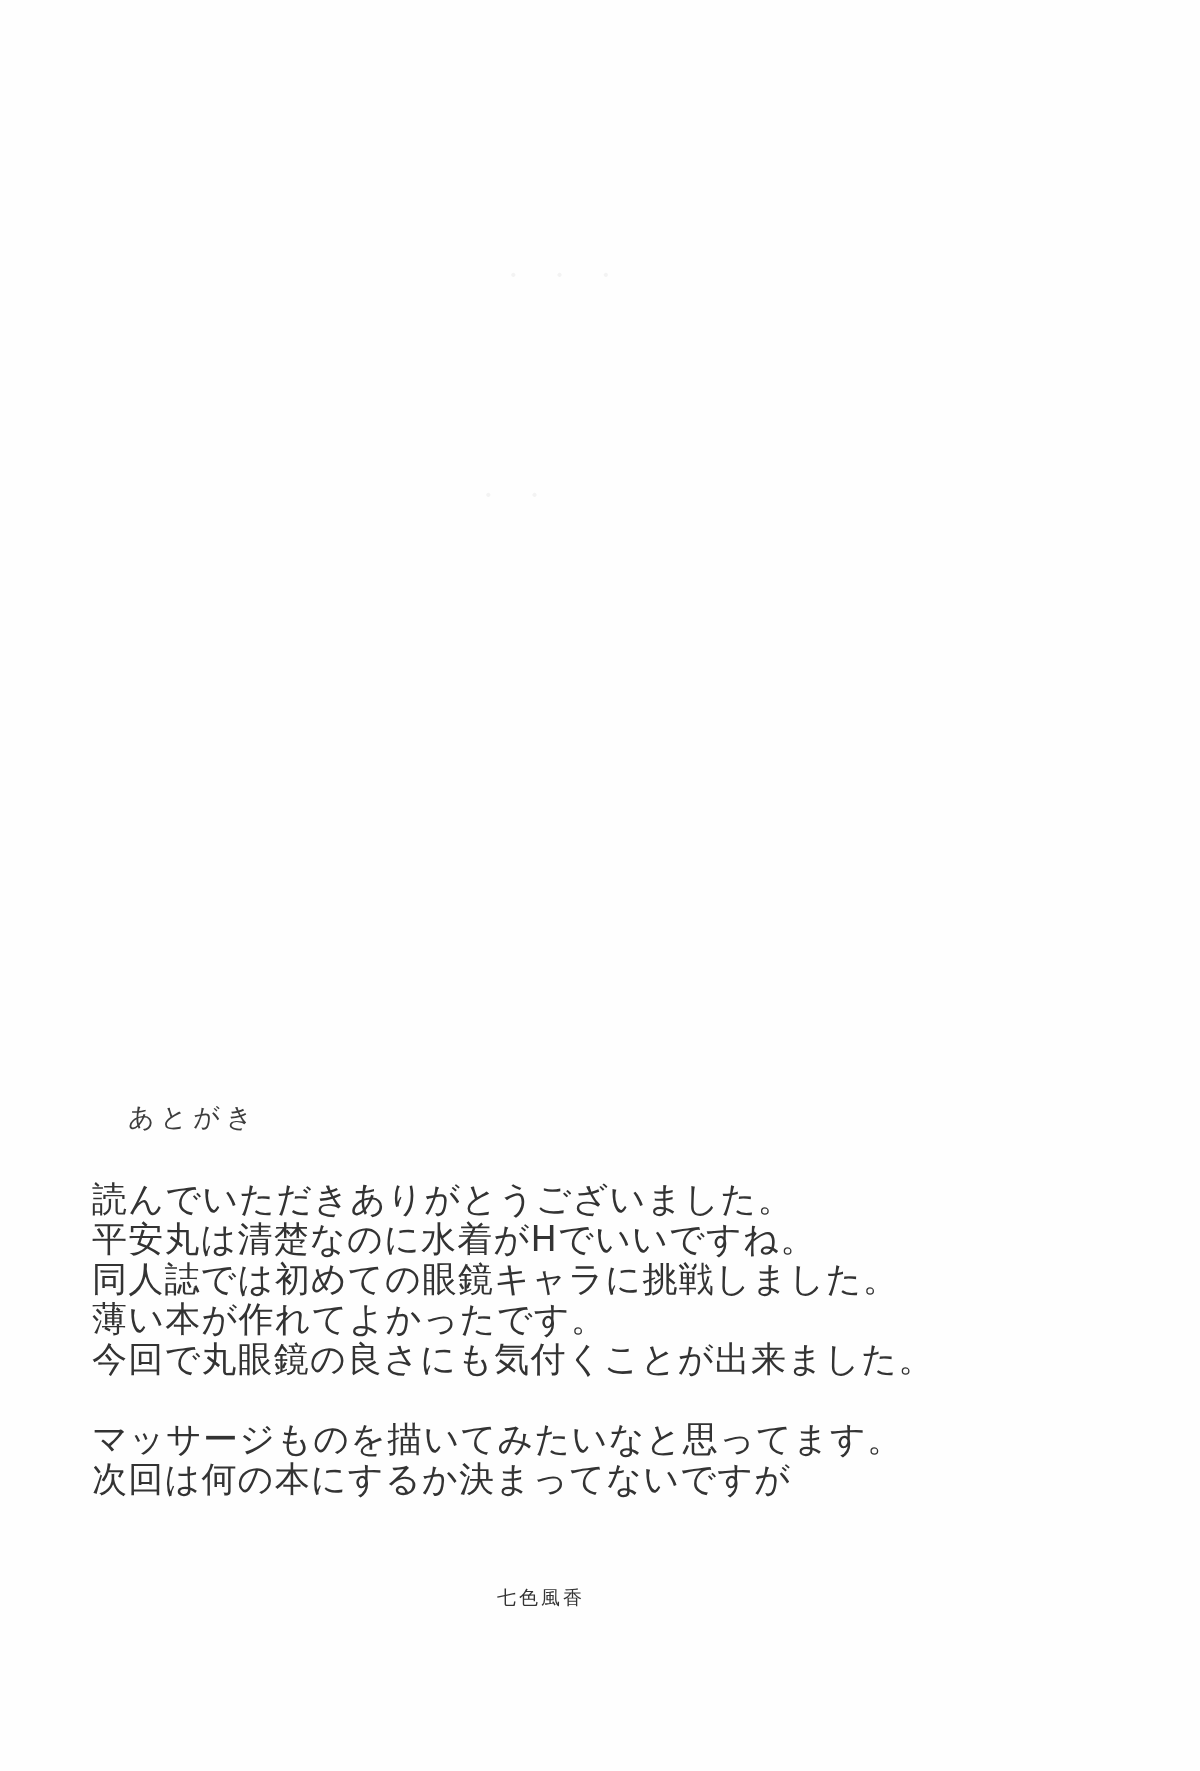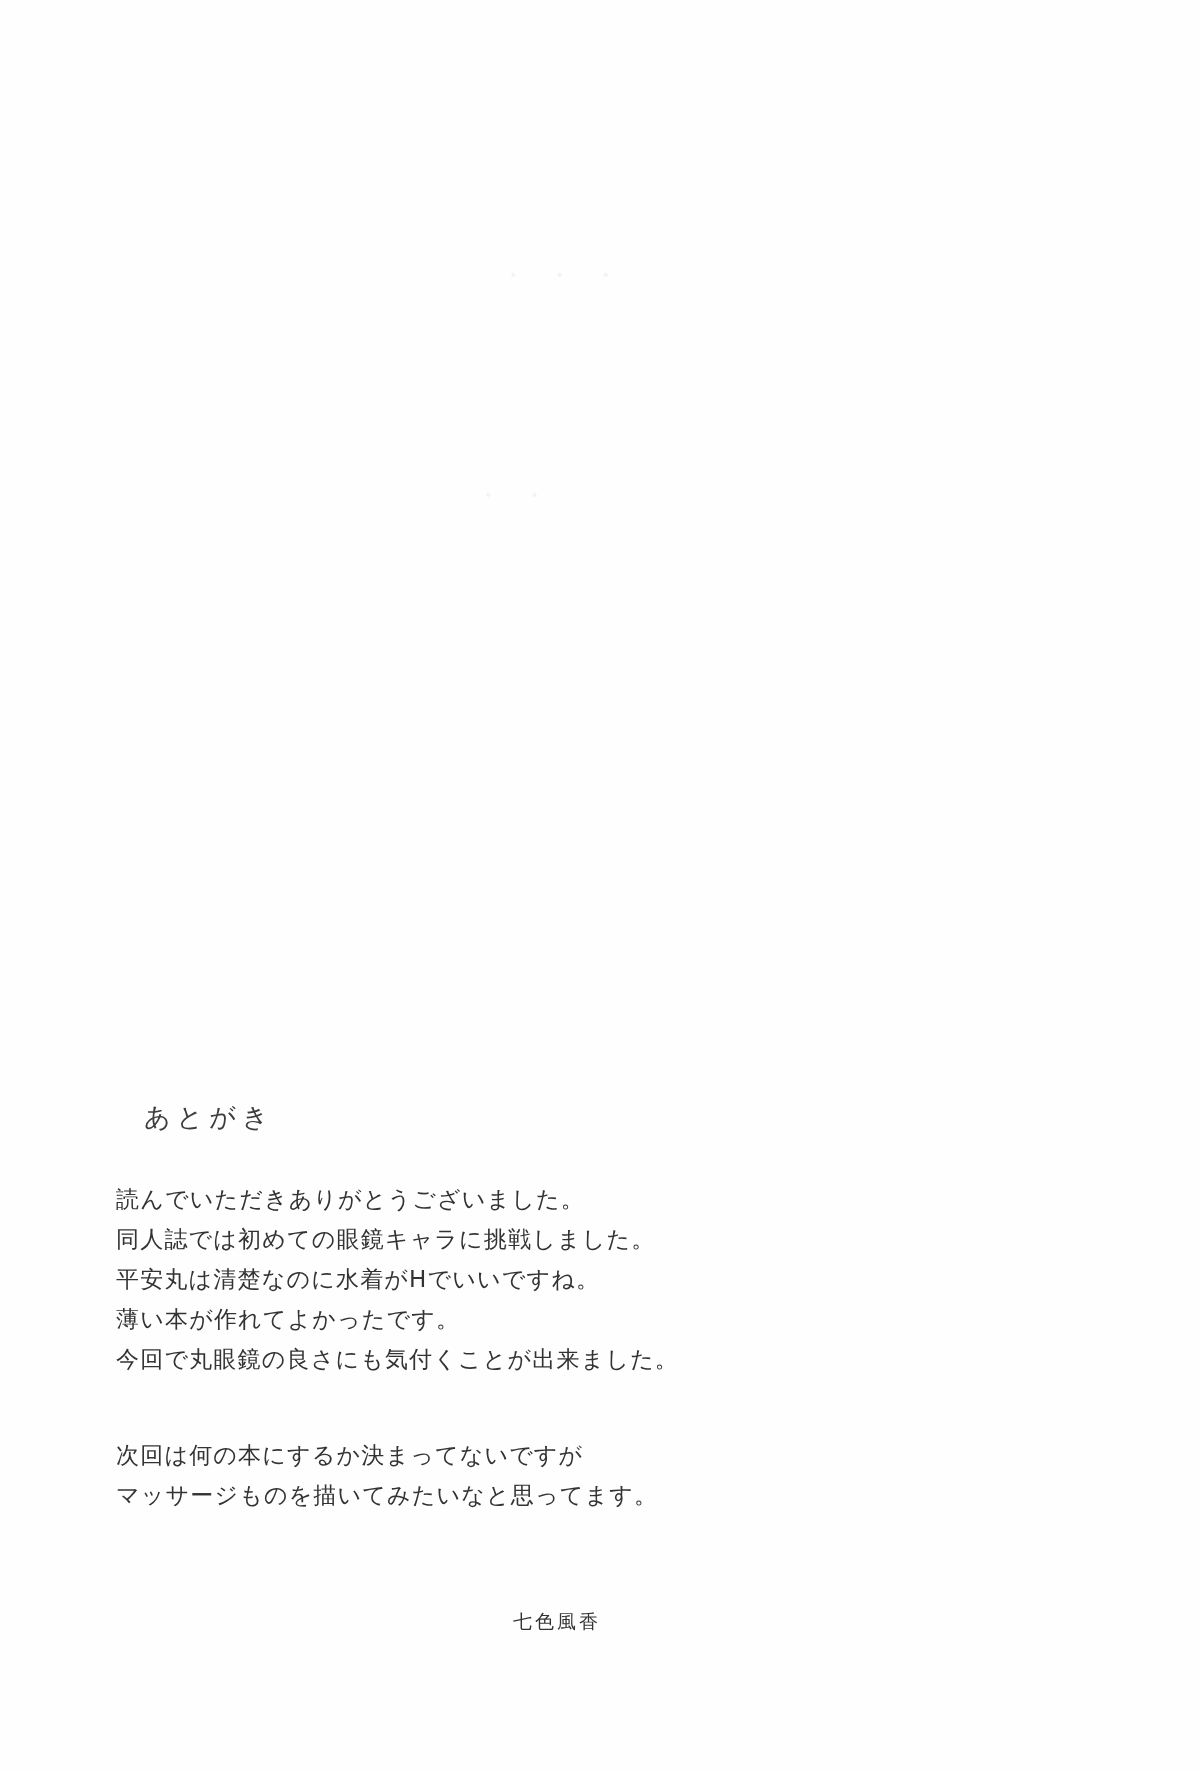--- a/index.html
+++ b/index.html
@@ -28,39 +28,39 @@
     color: #f3f3f3;
     font-size: 26px;
     letter-spacing: 6px;
     user-select: none;
   }
   .smudge-a { left: 500px; top: 258px; }
   .smudge-b { left: 475px; top: 478px; }
 
   .afterword {
     position: absolute;
-    left: 108px;
+    left: 92px;
     top: 1100px;
     width: 860px;
   }
 
   .afterword-heading {
     font-size: 26px;
     letter-spacing: 6px;
     margin: 0 0 44px 36px;
     color: #3d3d3d;
     font-weight: 400;
   }
 
   .body-block {
-    font-size: 23px;
+    font-size: 35px;
     line-height: 40px;
     letter-spacing: 1.2px;
     color: #333333;
-    margin: 8px;
+    margin: 0;
   }
 
   .body-block p {
     margin: 0;
     white-space: pre;
   }
 
   .block-gap {
     height: 40px;
   }
@@ -80,31 +80,31 @@
 
   <div class="smudge smudge-a">・ ・ ・</div>
   <div class="smudge smudge-b">・ ・</div>
 
   <div class="afterword">
 
     <h1 class="afterword-heading">あとがき</h1>
 
     <div class="body-block">
       <p>読んでいただきありがとうございました。</p>
+      <p>平安丸は清楚なのに水着がHでいいですね。</p>
       <p>同人誌では初めての眼鏡キャラに挑戦しました。</p>
-      <p>平安丸は清楚なのに水着がHでいいですね。</p>
       <p>薄い本が作れてよかったです。</p>
       <p>今回で丸眼鏡の良さにも気付くことが出来ました。</p>
     </div>
 
     <div class="block-gap"></div>
 
     <div class="body-block">
+      <p>マッサージものを描いてみたいなと思ってます。</p>
       <p>次回は何の本にするか決まってないですが</p>
-      <p>マッサージものを描いてみたいなと思ってます。</p>
     </div>
 
     <div class="block-gap"></div>
 
 
     <div class="signature">七色風香</div>
 
   </div>
 </div>
 

